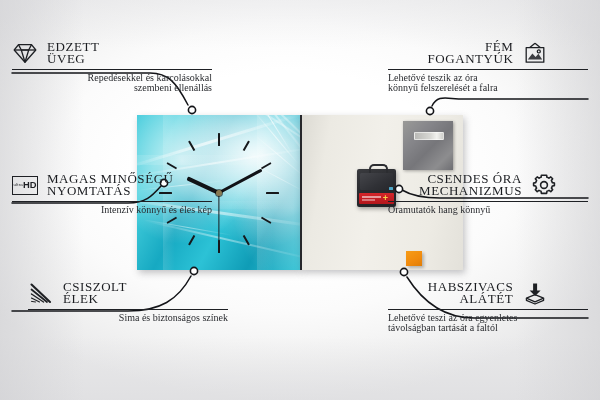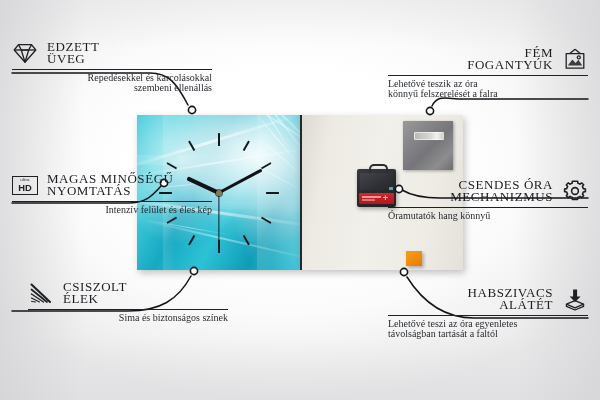--- a/index.html
+++ b/index.html
@@ -252,21 +252,21 @@
   .feature.left  { text-align: right; }
   .feature.right { text-align: left;  }
 
   .fhead {
     display: flex;
     align-items: center;
     gap: 9px;
     justify-content: flex-start;
   }
   .feature.left .fhead { justify-content: flex-start; }
-  .feature.right .fhead { justify-content: flex-start; flex-direction: row-reverse; margin-top: 6px; }
+  .feature.right .fhead { justify-content: center; flex-direction: row-reverse; }
 
   .ficon {
     flex: 0 0 auto;
     width: 26px;
     height: 26px;
     color: #1e2024;
     display: flex;
     align-items: center;
     justify-content: center;
   }
@@ -295,21 +295,21 @@
     white-space: pre-line;
   }
 
   
   .hd-badge {
     width: 26px;
     height: 19px;
     border: 1.4px solid #1e2024;
     box-sizing: border-box;
     display: flex;
-    flex-direction: column;
+    flex-direction: row;
     align-items: center;
     justify-content: center;
     line-height: 1;
   }
   .hd-badge .ultra {
     font-family: "Liberation Sans", sans-serif;
     font-size: 4.4px;
     letter-spacing: .2px;
     color: #1e2024;
     margin-bottom: .5px;
@@ -461,21 +461,21 @@
       <span class="ficon">
         <span class="hd-badge">
           <span class="ultra">ultra</span>
           <span class="hd">HD</span>
         </span>
       </span>
       <span class="ftitle">MAGAS MINŐSÉGŰ
 NYOMTATÁS</span>
     </div>
     <div class="frule"></div>
-    <div class="fdesc">Intenzív felület és éles kép</div>
+    <div class="fdesc">Intenzív könnyű és éles kép</div>
   </div>
 
   <div class="feature left" style="left:28px; top:280px;">
     <div class="fhead">
       <span class="ficon">
         <svg width="26" height="22" viewBox="0 0 26 22" fill="none" stroke="currentColor" stroke-linecap="round">
           <path d="M3.5 2.5 L22 20" stroke-width="2.1"></path>
           <path d="M3.5 7.5 L19 20" stroke-width="1.7"></path>
           <path d="M3.5 12 L15.5 20" stroke-width="1.4"></path>
           <path d="M3.5 16 L11.5 20" stroke-width="1.1"></path>

